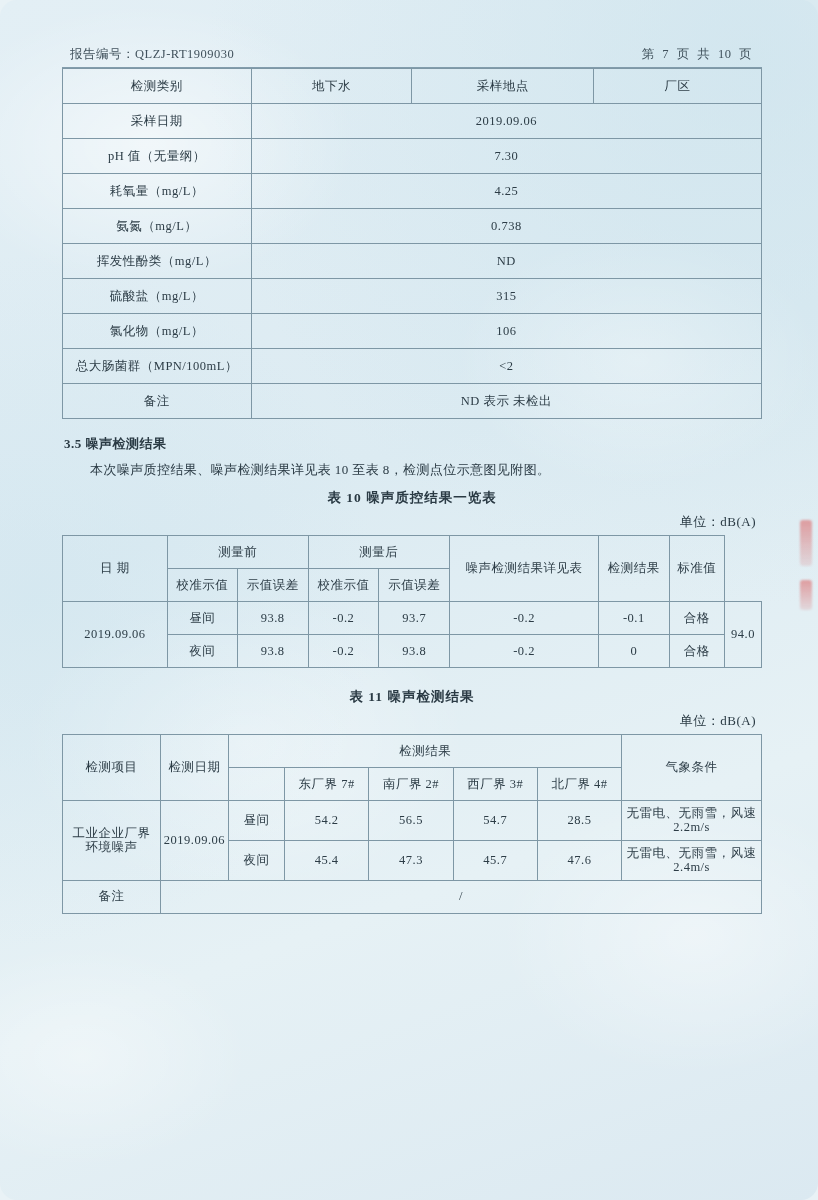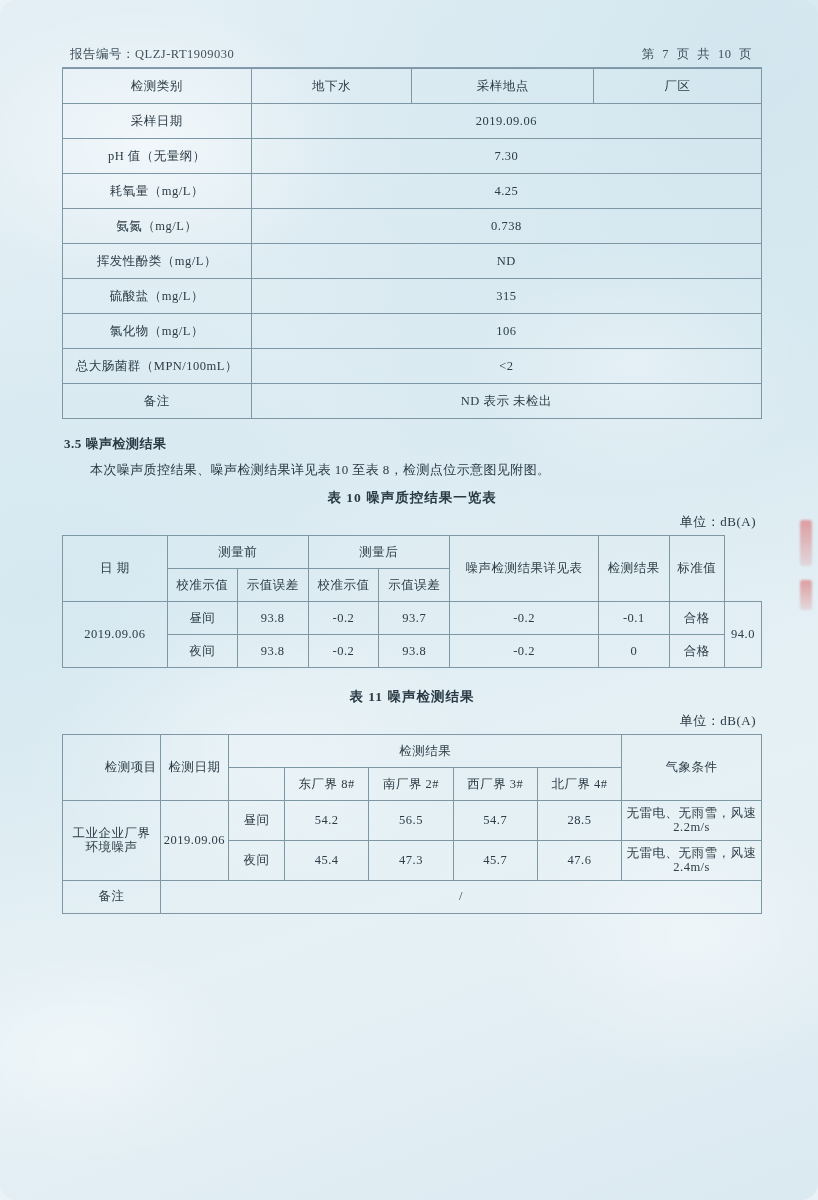--- a/index.html
+++ b/index.html
@@ -105,21 +105,21 @@
     font-size: 13px;
     margin: 2px 6px 4px 0;
     letter-spacing: 0.5px;
   }
   .t10 td, .t11 td {
     height: 22px;
     font-family: Liberation Serif, serif;
   }
   .t10 .date-col { width: 15%; }
   .t10 .period-col { width: 10%; }
-  .t11 .item-col { width: 14%; text-align: right; }
+  .t11 .item-col { width: 14%; }
   .t11 .date-col { width: 9%; }
   .t11 .period-col { width: 8%; }
   .t11 .weather-col { width: 20%; }
   .spacer-sm { height: 10px; }
   .tight { line-height: 1.15; }
   .red-mark {
     position: absolute;
     right: 6px;
     width: 12px;
     height: 46px;
@@ -252,21 +252,21 @@
     <table class="t11">
       <tbody>
         <tr>
           <td class="item-col" rowspan="2">检测项目</td>
           <td class="date-col" rowspan="2">检测日期</td>
           <td colspan="5">检测结果</td>
           <td class="weather-col" rowspan="2">气象条件</td>
         </tr>
         <tr>
           <td class="period-col"></td>
-          <td>东厂界 8#</td>
+          <td>东厂界 7#</td>
           <td>南厂界 2#</td>
           <td>西厂界 3#</td>
           <td>北厂界 4#</td>
         </tr>
         <tr>
           <td rowspan="2" class="tight">工业企业厂界环境噪声</td>
           <td rowspan="2" class="tight">2019.09.06</td>
           <td>昼间</td>
           <td>54.2</td>
           <td>56.5</td>

